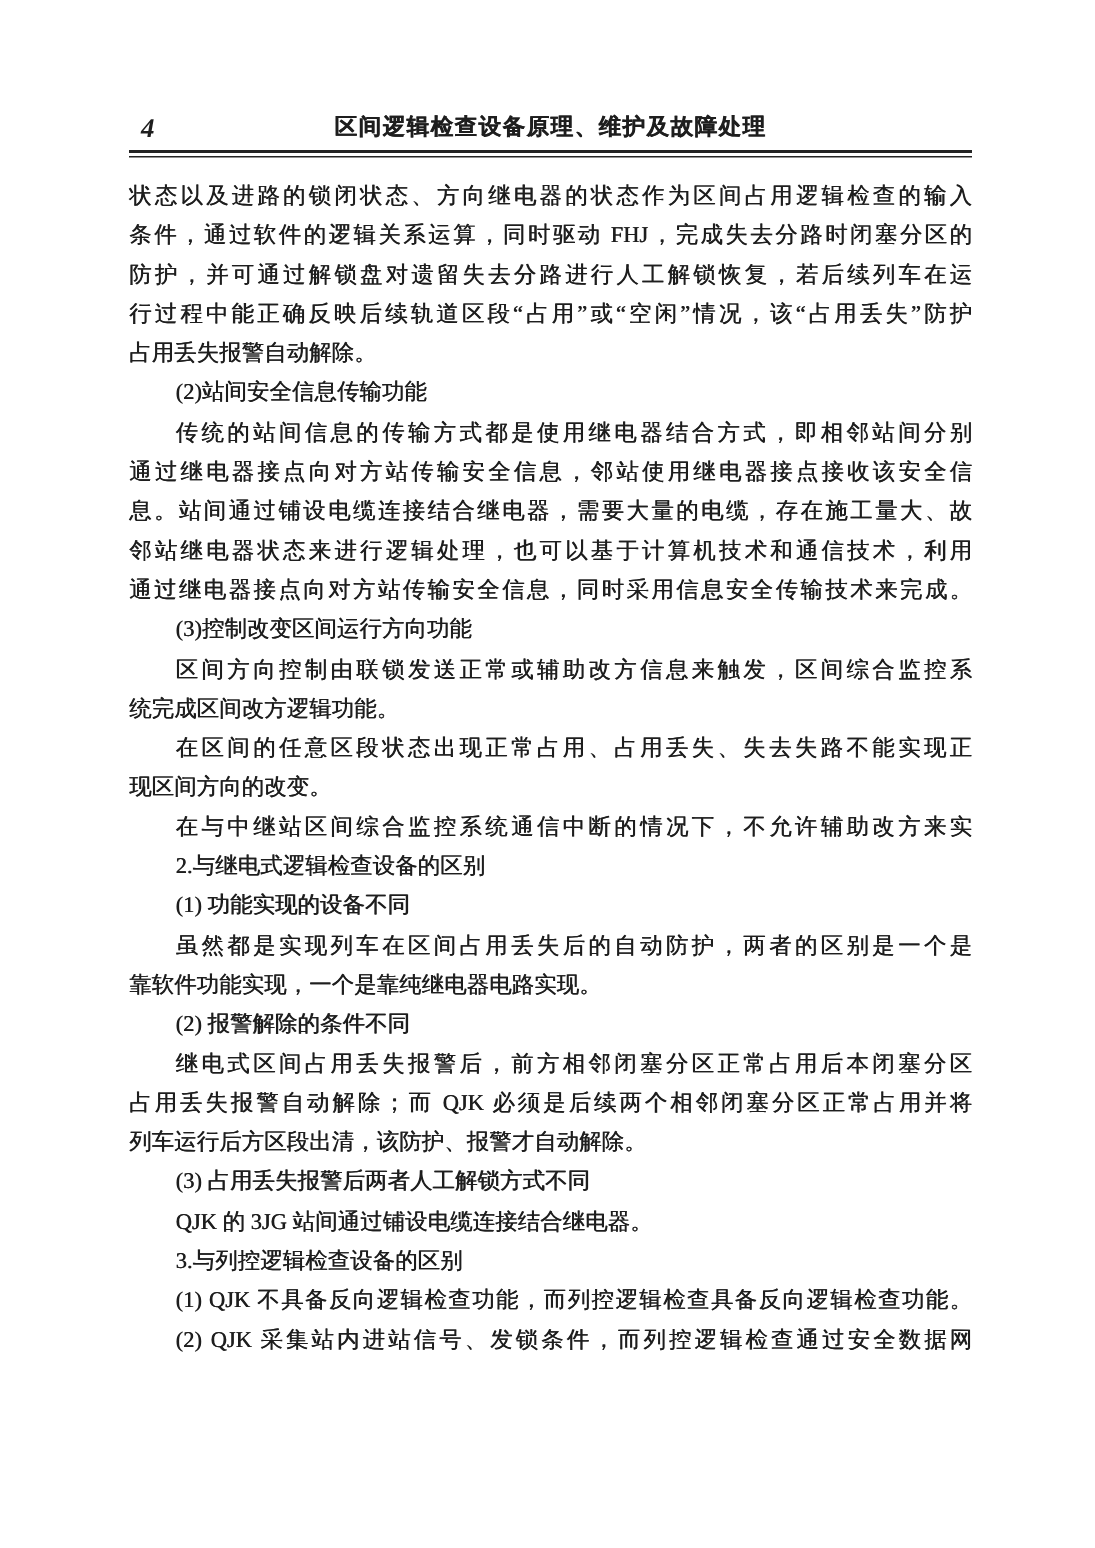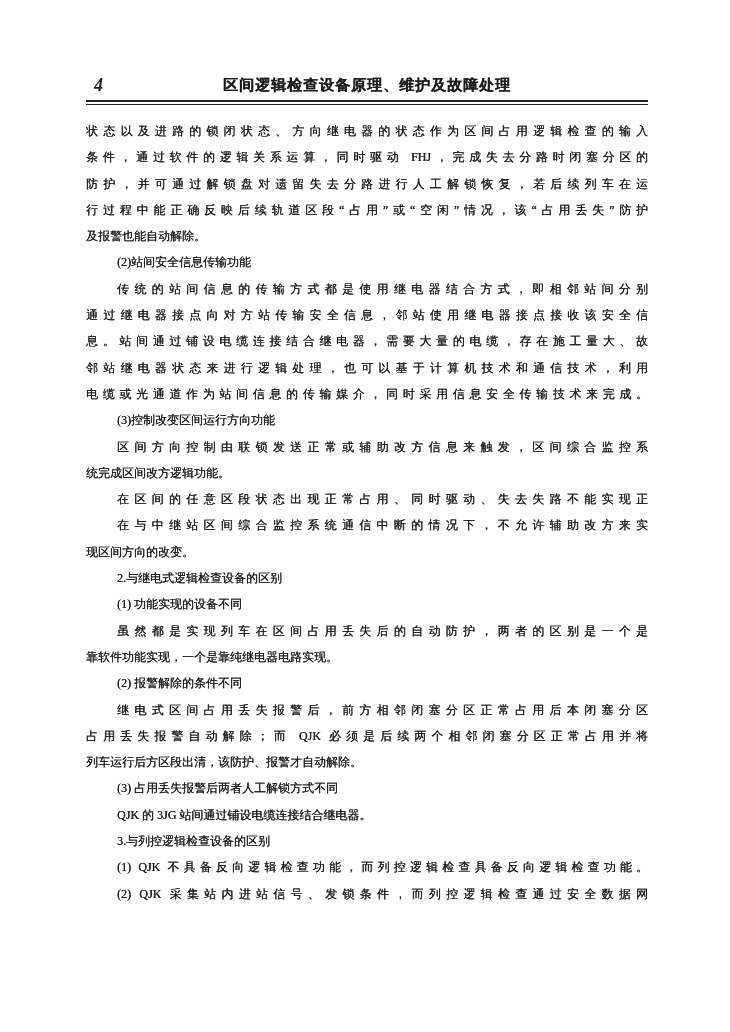--- a/index.html
+++ b/index.html
@@ -49,21 +49,21 @@
     margin-top: 16px;
   }
   .header-rule {
     height: 2px;
     border-top: 2.5px solid #242424;
     border-bottom: 1.2px solid #242424;
     margin-top: 2px;
   }
   .body-text {
     margin-top: 13px;
-    font-size: 12px;
+    font-size: 15px;
   }
   .line {
     height: 26.3px;
     line-height: 26.3px;
     white-space: nowrap;
     text-shadow: 0.35px 0 0 currentColor; 
     overflow: visible;
   }
   .line.indent {
     padding-left: 31px;
@@ -85,33 +85,33 @@
       <span class="header-title">区间逻辑检查设备原理、维护及故障处理</span>
     </header>
 
     <div class="header-rule"></div>
 
     <main class="body-text">
         <div class="line justify">状态以及进路的锁闭状态、方向继电器的状态作为区间占用逻辑检查的输入</div>
         <div class="line justify">条件，通过软件的逻辑关系运算，同时驱动 FHJ，完成失去分路时闭塞分区的</div>
         <div class="line justify">防护，并可通过解锁盘对遗留失去分路进行人工解锁恢复，若后续列车在运</div>
         <div class="line justify">行过程中能正确反映后续轨道区段“占用”或“空闲”情况，该“占用丢失”防护</div>
-        <div class="line">及报警也能自动解除。</div>
+        <div class="line">占用丢失报警自动解除。</div>
         <div class="line indent">(2)站间安全信息传输功能</div>
         <div class="line indent justify">传统的站间信息的传输方式都是使用继电器结合方式，即相邻站间分别</div>
         <div class="line justify">通过继电器接点向对方站传输安全信息，邻站使用继电器接点接收该安全信</div>
         <div class="line justify">息。站间通过铺设电缆连接结合继电器，需要大量的电缆，存在施工量大、故</div>
         <div class="line justify">邻站继电器状态来进行逻辑处理，也可以基于计算机技术和通信技术，利用</div>
-        <div class="line justify">电缆或光通道作为站间信息的传输媒介，同时采用信息安全传输技术来完成。</div>
+        <div class="line justify">通过继电器接点向对方站传输安全信息，同时采用信息安全传输技术来完成。</div>
         <div class="line indent">(3)控制改变区间运行方向功能</div>
         <div class="line indent justify">区间方向控制由联锁发送正常或辅助改方信息来触发，区间综合监控系</div>
         <div class="line">统完成区间改方逻辑功能。</div>
-        <div class="line indent justify">在区间的任意区段状态出现正常占用、同时驱动、失去失路不能实现正</div>
+        <div class="line indent justify">在区间的任意区段状态出现正常占用、占用丢失、失去失路不能实现正</div>
+        <div class="line">现区间方向的改变。</div>
         <div class="line indent justify">在与中继站区间综合监控系统通信中断的情况下，不允许辅助改方来实</div>
-        <div class="line">现区间方向的改变。</div>
         <div class="line indent">2.与继电式逻辑检查设备的区别</div>
         <div class="line indent">(1) 功能实现的设备不同</div>
         <div class="line indent justify">虽然都是实现列车在区间占用丢失后的自动防护，两者的区别是一个是</div>
         <div class="line">靠软件功能实现，一个是靠纯继电器电路实现。</div>
         <div class="line indent">(2) 报警解除的条件不同</div>
         <div class="line indent justify">继电式区间占用丢失报警后，前方相邻闭塞分区正常占用后本闭塞分区</div>
         <div class="line justify">占用丢失报警自动解除；而 QJK 必须是后续两个相邻闭塞分区正常占用并将</div>
         <div class="line">列车运行后方区段出清，该防护、报警才自动解除。</div>
         <div class="line indent">(3) 占用丢失报警后两者人工解锁方式不同</div>
         <div class="line indent">QJK 的 3JG 站间通过铺设电缆连接结合继电器。</div>

